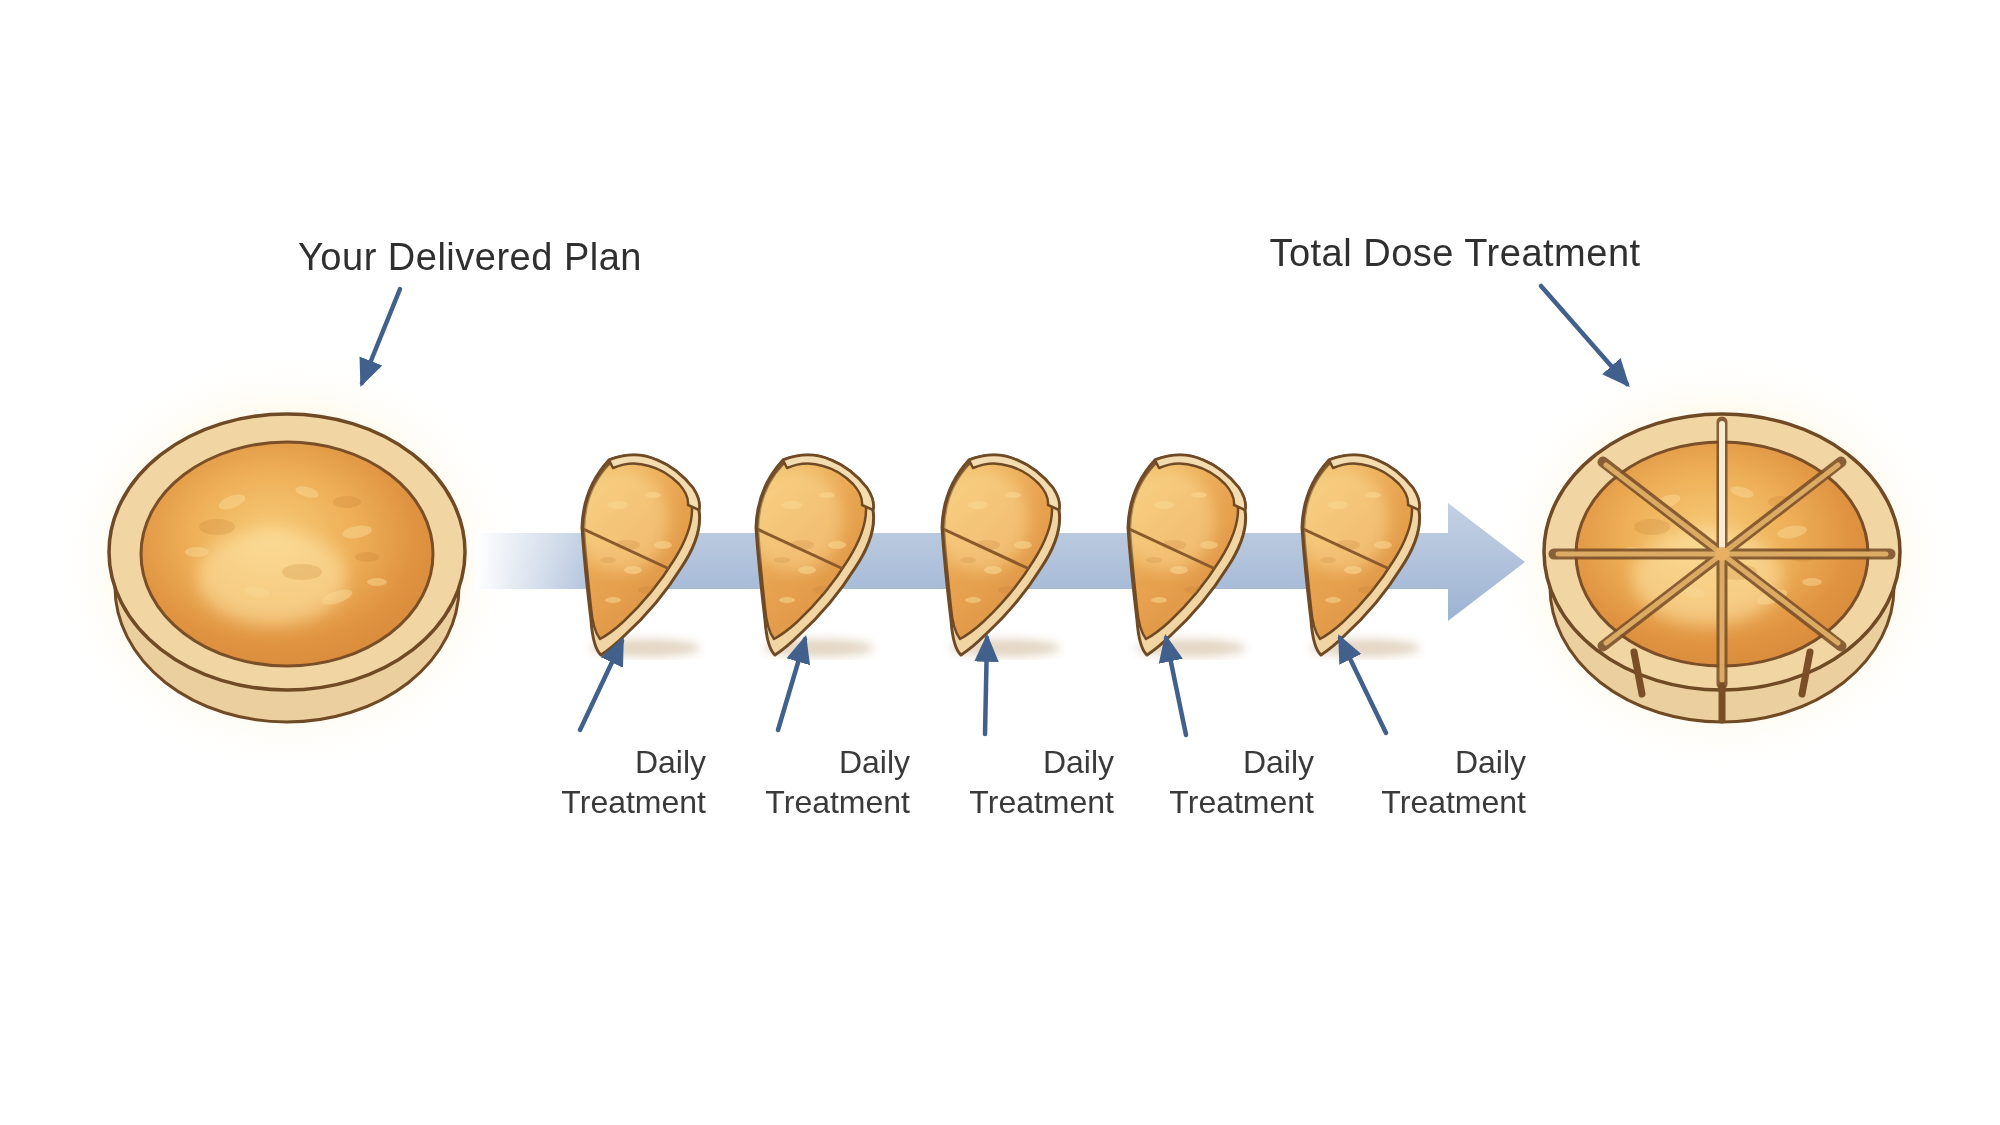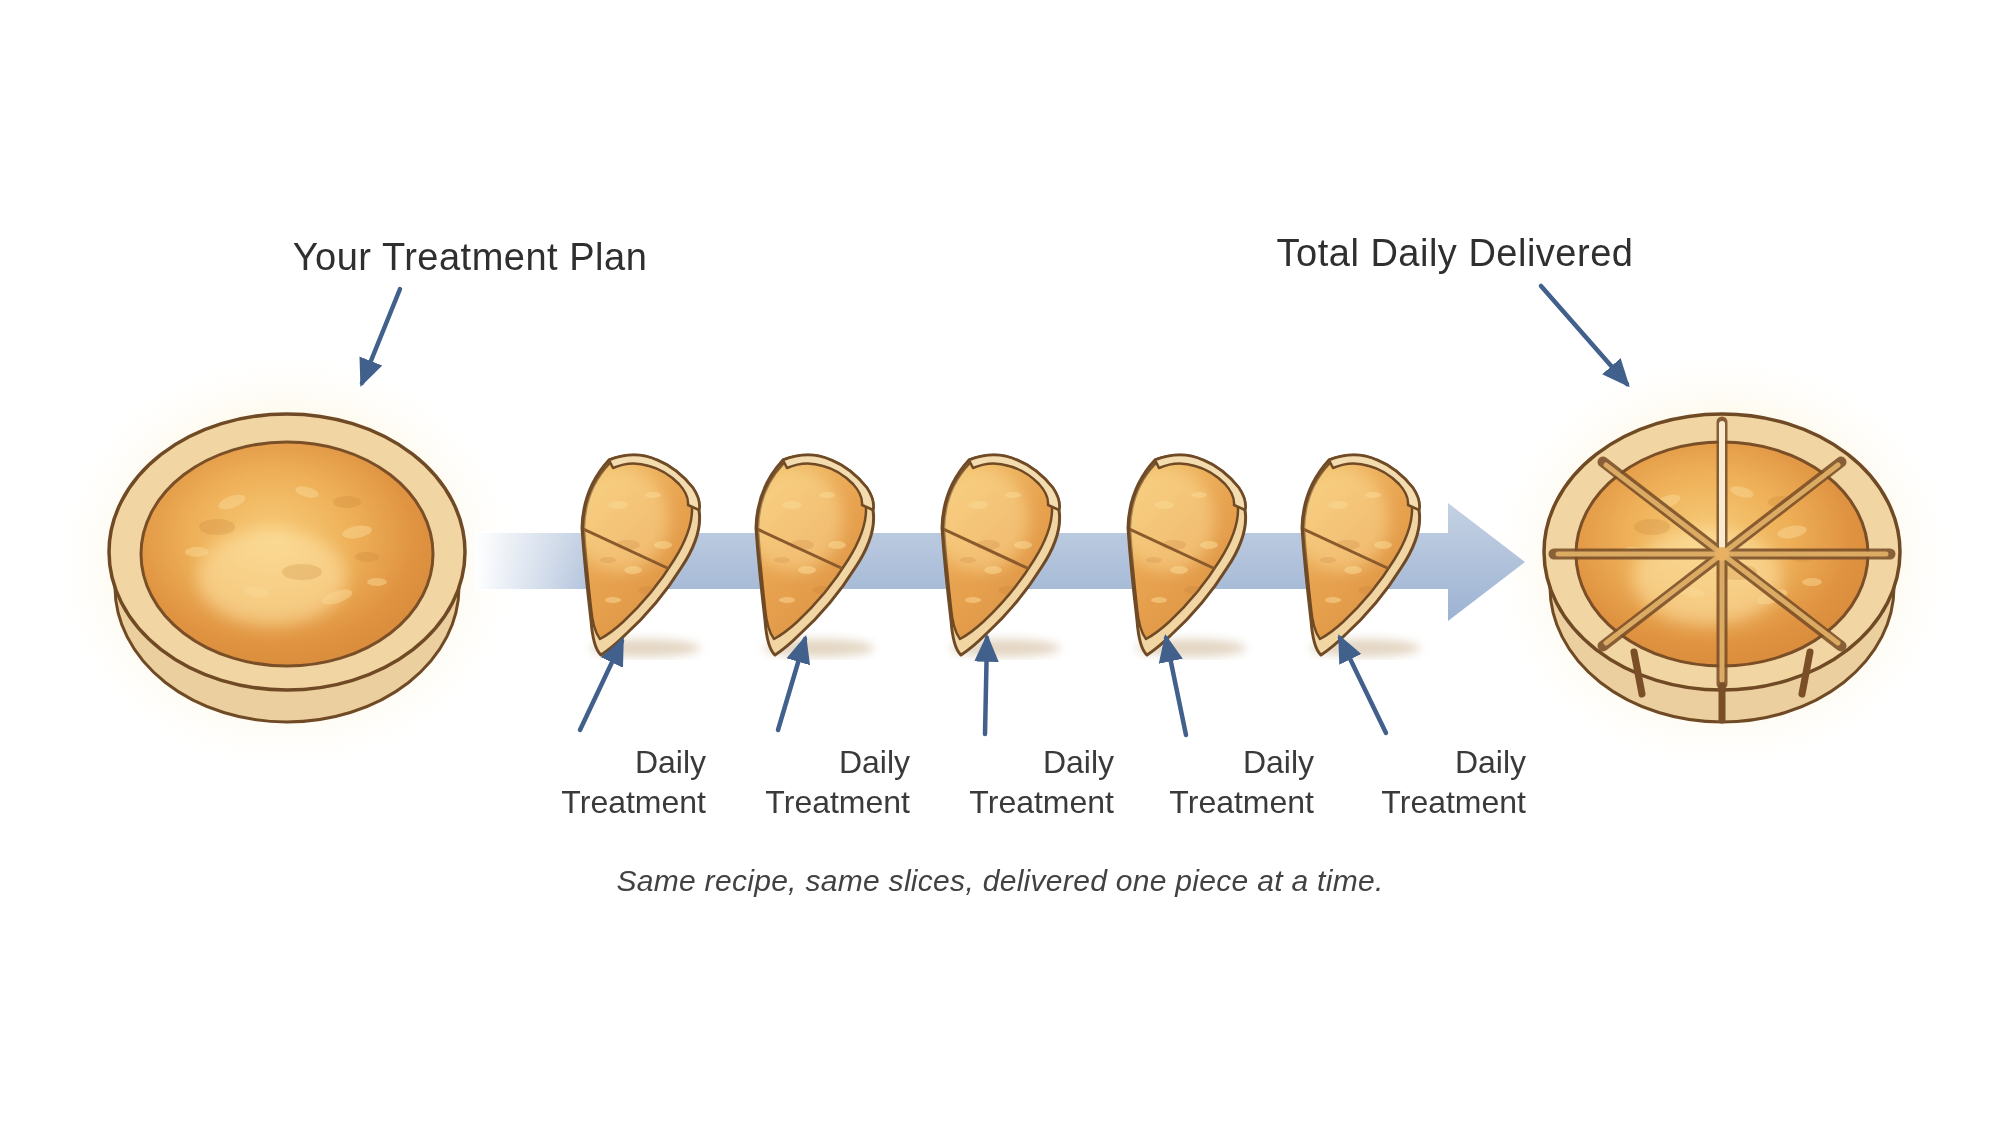--- a/index.html
+++ b/index.html
@@ -154,22 +154,22 @@
           <ellipse cx="55" cy="95" rx="12" ry="5" fill="#c07a32" opacity="0.2"></ellipse>
           <ellipse cx="75" cy="140" rx="10" ry="4" fill="#c07a32" opacity="0.2"></ellipse>
           <ellipse cx="35" cy="110" rx="8" ry="3" fill="#c07a32" opacity="0.2"></ellipse>
           <path d="M 10 79 L 118 129" stroke="#8a5a2c" stroke-width="3" fill="none"></path>
         </g>
         <path d="M 36 10 Q 62 0 84 10 Q 104 18 120 38 Q 128 50 126 60 L 115 55 Q 116 45 106 34 Q 92 20 76 16 Q 58 10 40 18 Z" fill="#f3ddb0" style="stroke:var(--pie_outline,#6f4a25)" stroke-width="2.5" stroke-linejoin="round"></path>
       </g>
     </defs>
   </svg>
 
-  <div class="title left">Your Treatment Plan</div>
-  <div class="title right">Total Daily Delivered</div>
+  <div class="title left">Your Delivered Plan</div>
+  <div class="title right">Total Dose Treatment</div>
 
   <svg class="pie-svg left" viewBox="0 0 480 460">
     <use href="#pieBase"></use>
   </svg>
 
   <svg class="pie-svg right" viewBox="0 0 480 460">
     <use href="#pieBase"></use>
     <use href="#pieCuts"></use>
   </svg>
 
@@ -218,15 +218,14 @@
   </div>
   <div class="dlabel" style="left:1074px">
     <div>Daily</div>
     <div>Treatment</div>
   </div>
   <div class="dlabel" style="left:1286px">
     <div>Daily</div>
     <div>Treatment</div>
   </div>
 
-  <div class="caption">Same recipe, same slices, delivered one piece at a time.</div>
 
 </div>
 
 </body></html>

